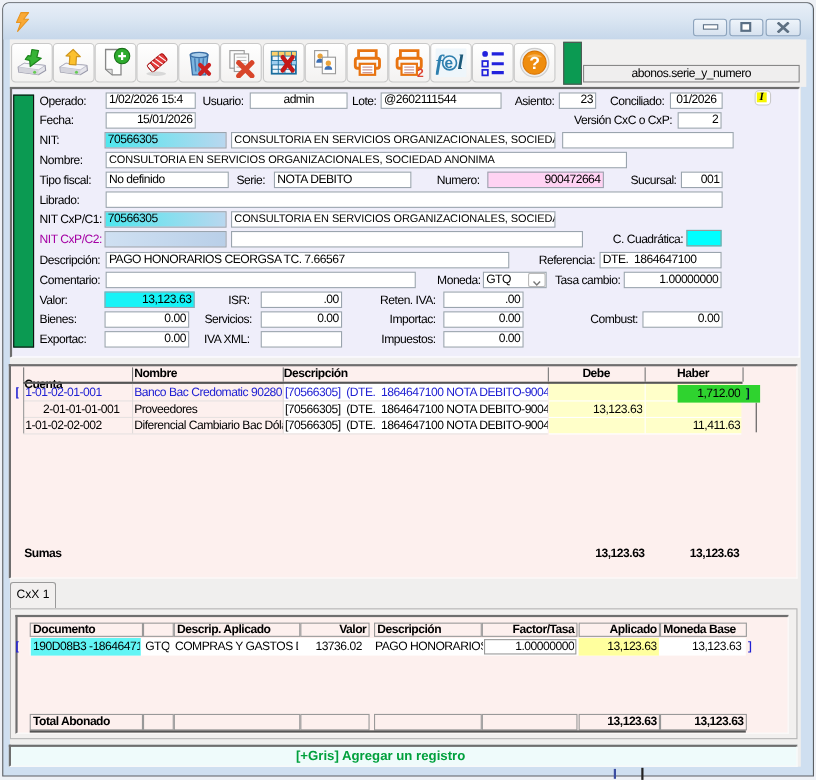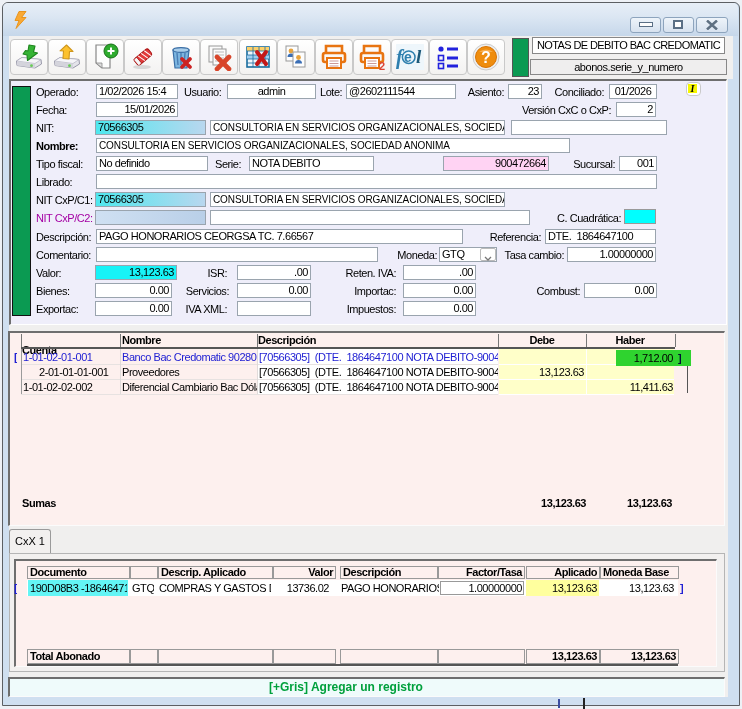--- a/index.html
+++ b/index.html
@@ -165,21 +165,20 @@
         </div>
 <div class="tbtn" style="left:458px">
           <svg class="abs" style="left:4px;top:3px" width="28" height="28" viewBox="0 0 28 28">
             <circle cx="14" cy="14" r="13" fill="#eee" stroke="#ccc" stroke-width="1"></circle>
         <circle cx="14" cy="14" r="10.5" fill="#ef8d0e" stroke="#d87404" stroke-width="1"></circle>
         <path d="M7 9 a9 7 0 0 1 14 0 Z" fill="#f8b55e" opacity="0.85"></path>
         <text x="14" y="19.5" font-size="16" font-weight="bold" fill="#fff" text-anchor="middle" font-family="Liberation Sans">?</text>
           </svg>
         </div>
 <div class="abs" style="left:503px;top:2px;width:15px;height:37px;background:#0b9a52;border:1px solid #555;"></div>
-<div class="abs" style="left:523px;top:1px;width:191px;height:15px;background:#fff;border:1px solid #888;font-size:11px;letter-spacing:-0.6px;text-align:center;line-height:15px;white-space:nowrap;">NOTAS DE DEBITO BAC CREDOMATIC</div>
 <div class="abs" style="left:521px;top:23px;width:195px;height:14px;background:#efeeee;border:1px solid #888;font-size:11px;letter-spacing:-0.45px;text-align:center;line-height:14px;">abonos.serie_y_numero</div>
   </div>
   <div id="form">
     <div id="greenbar"></div>
 <div class="lbl" style="left:25px;top:4px;">Operado:</div>
 <div class="fld" style="left:85px;top:3px;width:76px;">1/02/2026 15:4</div>
 <div class="lbl" style="left:173px;top:4px;">Usuario:</div>
 <div class="fld ctr" style="left:216px;top:3px;width:83px;">admin</div>
 <div class="lbl" style="left:309px;top:4px;">Lote:</div>
 <div class="fld" style="left:335px;top:3px;width:104px;">@2602111544</div>
@@ -190,26 +189,27 @@
 <div class="abs" style="left:675px;top:1px;width:13px;height:12px;background:#fff;border:1px solid #c9c9c9;border-radius:4px;"></div>
 <div class="abs" style="left:677px;top:3px;width:9px;height:9px;background:#f6f600;text-align:center;font-size:10px;line-height:9px;font-style:italic;font-weight:bold;font-family:'Liberation Serif',serif;">I</div>
 <div class="lbl" style="left:25px;top:22px;">Fecha:</div>
 <div class="fld num" style="left:85px;top:21px;width:76px;">15/01/2026</div>
 <div class="lbl" style="left:450px;top:22px;width:150px;text-align:right;">Versión CxC o CxP:</div>
 <div class="fld num" style="left:605px;top:21px;width:34px;">2</div>
 <div class="lbl" style="left:25px;top:40px;">NIT:</div>
 <div class="fld" style="left:84px;top:39px;width:105px;background:linear-gradient(90deg,#4ee7ee,#b9d7ef);">70566305</div>
 <div class="fld nar" style="left:199px;top:39px;width:289px;">CONSULTORIA EN SERVICIOS ORGANIZACIONALES, SOCIEDAD ANONIMA</div>
 <div class="fld" style="left:500px;top:39px;width:150px;"></div>
-<div class="lbl" style="left:25px;top:58px;font-weight:bold;">Nombre:</div>
+<div class="lbl" style="left:25px;top:58px;">Nombre:</div>
 <div class="fld nar" style="left:85px;top:57px;width:468px;">CONSULTORIA EN SERVICIOS ORGANIZACIONALES, SOCIEDAD ANONIMA</div>
 <div class="lbl" style="left:25px;top:76px;">Tipo fiscal:</div>
 <div class="fld" style="left:85px;top:75px;width:106px;">No definido</div>
 <div class="lbl" style="left:204px;top:76px;">Serie:</div>
 <div class="fld" style="left:238px;top:75px;width:119px;">NOTA DEBITO</div>
+<div class="lbl" style="left:275px;top:76px;width:150px;text-align:right;">Numero:</div>
 <div class="fld num" style="left:432px;top:75px;width:100px;background:#ffd3f3;">900472664</div>
 <div class="lbl" style="left:454px;top:76px;width:150px;text-align:right;">Sucursal:</div>
 <div class="fld num" style="left:608px;top:75px;width:32px;">001</div>
 <div class="lbl" style="left:25px;top:94px;">Librado:</div>
 <div class="fld" style="left:85px;top:93px;width:555px;"></div>
 <div class="lbl" style="left:25px;top:112px;">NIT CxP/C1:</div>
 <div class="fld" style="left:84px;top:111px;width:105px;background:linear-gradient(90deg,#4ee7ee,#b9d7ef);">70566305</div>
 <div class="fld nar" style="left:199px;top:111px;width:289px;">CONSULTORIA EN SERVICIOS ORGANIZACIONALES, SOCIEDAD A</div>
 <div class="lbl" style="left:25px;top:130px;color:#a400a4;">NIT CxP/C2:</div>
 <div class="fld" style="left:84px;top:129px;width:105px;background:linear-gradient(90deg,#cfe0f2,#b9cfe8);"></div>

